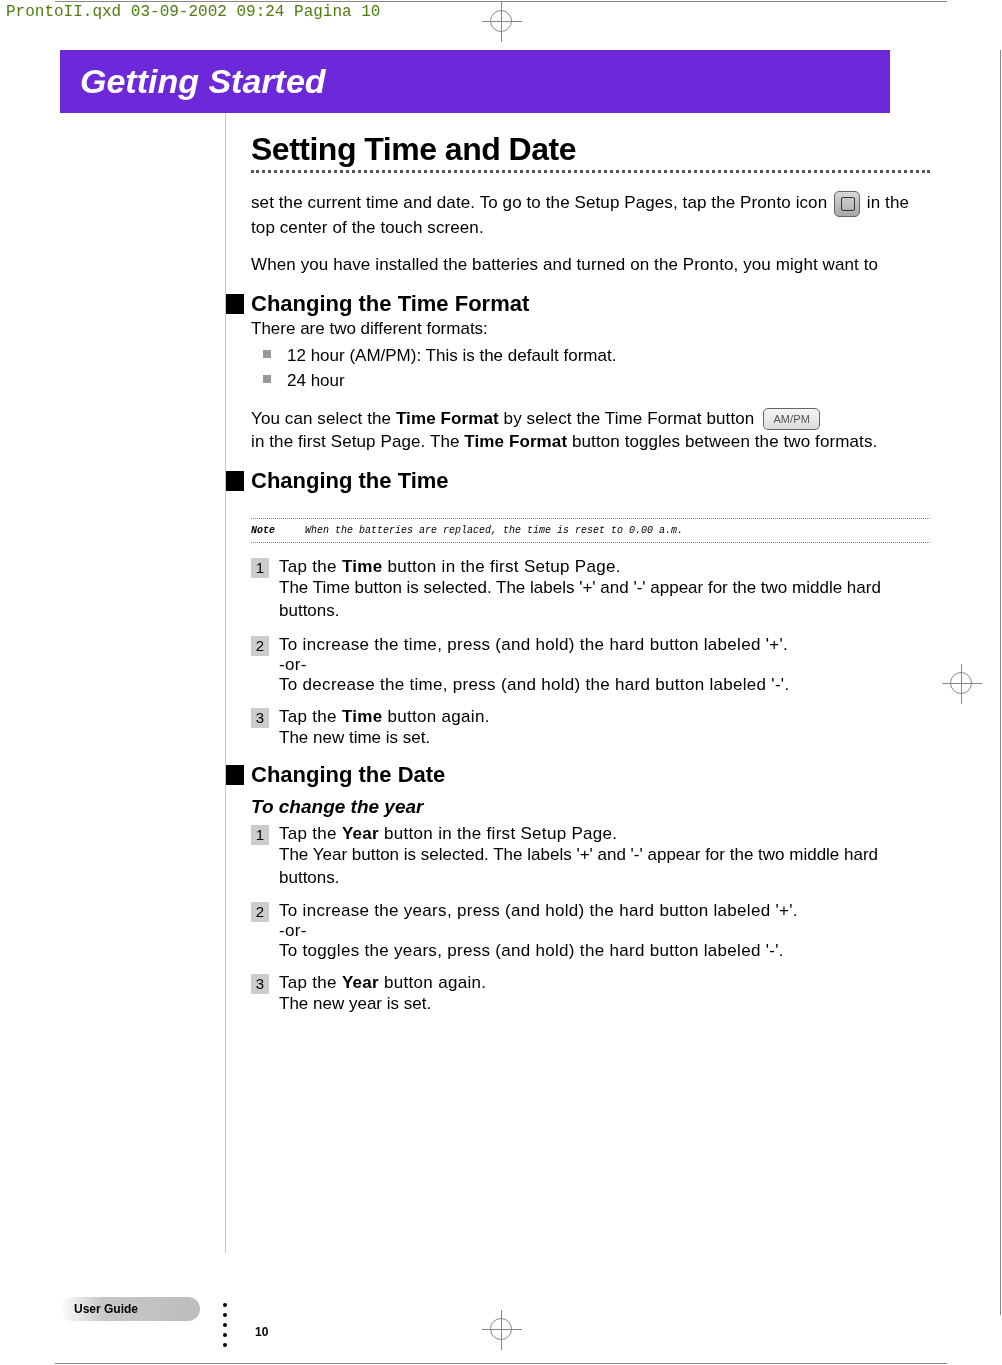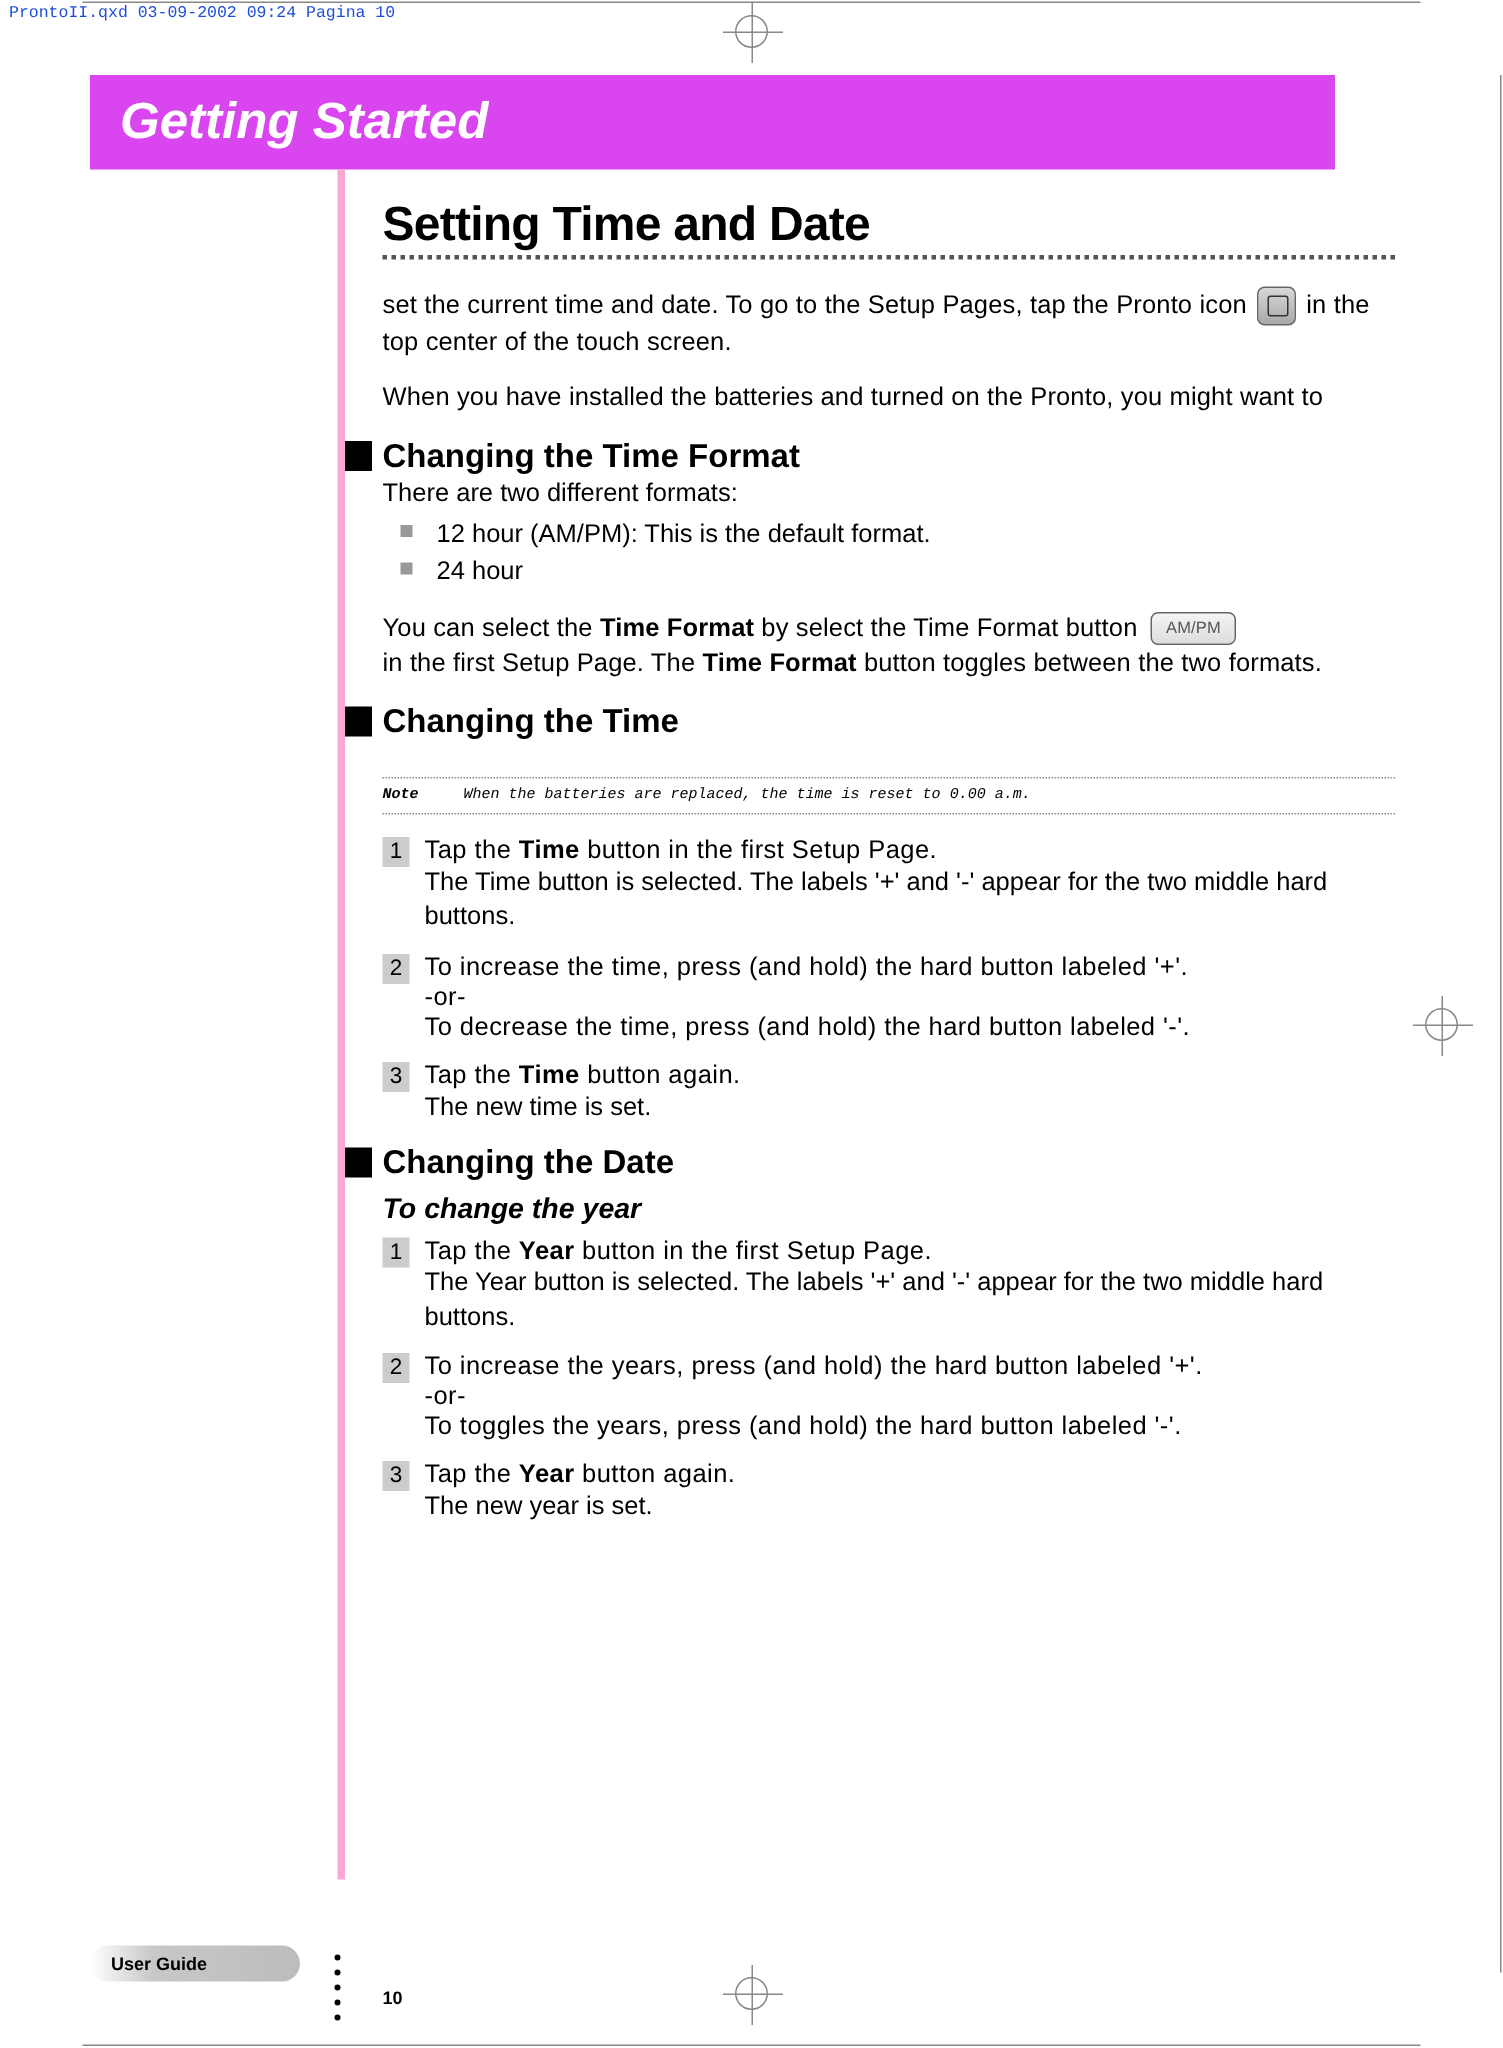--- a/index.html
+++ b/index.html
@@ -6,23 +6,23 @@
   body {
     font-family: "Helvetica Neue", Arial, sans-serif;
     width: 1002px;
     height: 1365px;
     background: #fff;
     position: relative;
     color: #000;
   }
   .topbar {
     font-family: "Courier New", monospace;
-    font-size: 11px;
+    font-size: 16px;
     padding: 3px 6px;
-    color: #1d4ed8;
+    color: #4d7c0f;
   }
   .crop-mark-top {
     position: absolute;
     top: 10px;
     left: 50%;
     transform: translateX(-50%);
     width: 22px;
     height: 22px;
     border: 1px solid #888;
     border-radius: 50%;
@@ -72,33 +72,33 @@
   .thin-line-right {
     position: absolute; right: 1px; top: 50px; bottom: 50px; width: 1px; background: #888;
   }
 
   .page {
     position: absolute;
     left: 60px; top: 50px;
     width: 880px;
   }
   .chapter-bar {
-    background: #d946ef;
+    background: #6d28d9;
     color: #fff;
     font-size: 34px;
     font-style: italic;
     font-weight: bold;
     padding: 12px 20px 12px 20px;
     width: 830px;
     margin-left: 0;
     border-radius: 0;
   }
   .content {
     margin-left: 165px;
-    border-left: 5px solid #f9a8d4;
+    border-left: 1px solid #f9a8d4;
     padding-left: 25px;
     padding-top: 18px;
     padding-right: 10px;
     min-height: 1140px;
   }
   .section-title {
     font-size: 32px;
     font-weight: 900;
     letter-spacing: -0.5px;
     margin-bottom: 2px;

